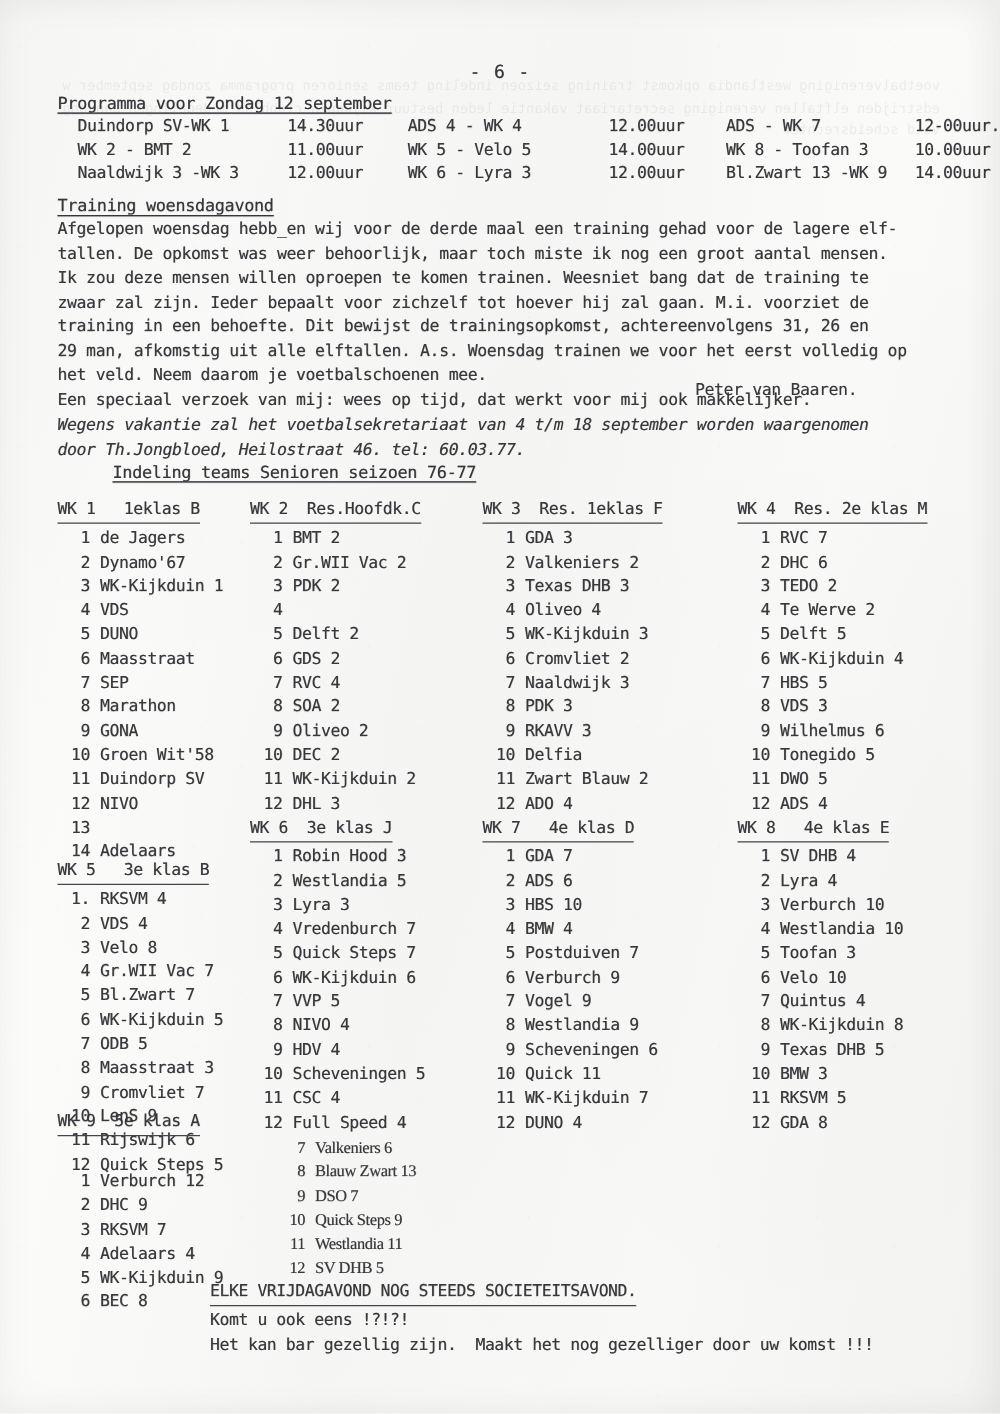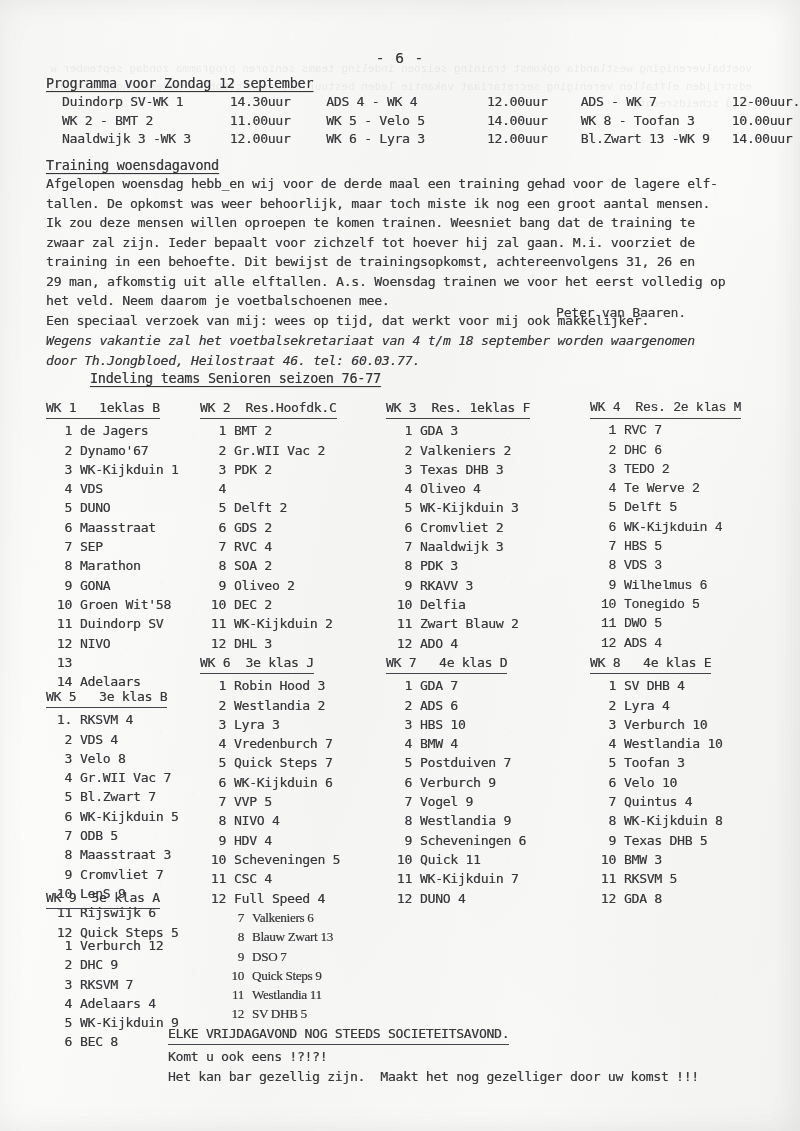--- a/index.html
+++ b/index.html
@@ -275,21 +275,21 @@
           <div class="trow"><span class="tnum">6</span><span>Cromvliet 2</span></div>
           <div class="trow"><span class="tnum">7</span><span>Naaldwijk 3</span></div>
           <div class="trow"><span class="tnum">8</span><span>PDK 3</span></div>
           <div class="trow"><span class="tnum">9</span><span>RKAVV 3</span></div>
           <div class="trow"><span class="tnum">10</span><span>Delfia</span></div>
           <div class="trow"><span class="tnum">11</span><span>Zwart Blauw 2</span></div>
           <div class="trow"><span class="tnum">12</span><span>ADO 4</span></div>
         </div>
       </div>
 
-      <div class="tcol" style="left:590px; top:398px;font-family:Liberation Mono, monospace;">
+      <div class="tcol" style="left:590px; top:398px;">
         <div class="tcol-head">WK 4  Res. 2e klas M</div>
         <div>
           <div class="trow"><span class="tnum">1</span><span>RVC 7</span></div>
           <div class="trow"><span class="tnum">2</span><span>DHC 6</span></div>
           <div class="trow"><span class="tnum">3</span><span>TEDO 2</span></div>
           <div class="trow"><span class="tnum">4</span><span>Te Werve 2</span></div>
           <div class="trow"><span class="tnum">5</span><span>Delft 5</span></div>
           <div class="trow"><span class="tnum">6</span><span>WK-Kijkduin 4</span></div>
           <div class="trow"><span class="tnum">7</span><span>HBS 5</span></div>
           <div class="trow"><span class="tnum">8</span><span>VDS 3</span></div>
@@ -317,21 +317,21 @@
           <div class="trow"><span class="tnum">10</span><span>LenS 9</span></div>
           <div class="trow"><span class="tnum">11</span><span>Rijswijk 6</span></div>
           <div class="trow"><span class="tnum">12</span><span>Quick Steps 5</span></div>
         </div>
       </div>
 
       <div class="tcol" style="left:200px; top:653px;">
         <div class="tcol-head">WK 6  3e klas J</div>
         <div>
           <div class="trow"><span class="tnum">1</span><span>Robin Hood 3</span></div>
-          <div class="trow"><span class="tnum">2</span><span>Westlandia 2</span></div>
+          <div class="trow"><span class="tnum">2</span><span>Westlandia 5</span></div>
           <div class="trow"><span class="tnum">3</span><span>Lyra 3</span></div>
           <div class="trow"><span class="tnum">4</span><span>Vredenburch 7</span></div>
           <div class="trow"><span class="tnum">5</span><span>Quick Steps 7</span></div>
           <div class="trow"><span class="tnum">6</span><span>WK-Kijkduin 6</span></div>
           <div class="trow"><span class="tnum">7</span><span>VVP 5</span></div>
           <div class="trow"><span class="tnum">8</span><span>NIVO 4</span></div>
           <div class="trow"><span class="tnum">9</span><span>HDV 4</span></div>
           <div class="trow"><span class="tnum">10</span><span>Scheveningen 5</span></div>
           <div class="trow"><span class="tnum">11</span><span>CSC 4</span></div>
           <div class="trow"><span class="tnum">12</span><span>Full Speed 4</span></div>

